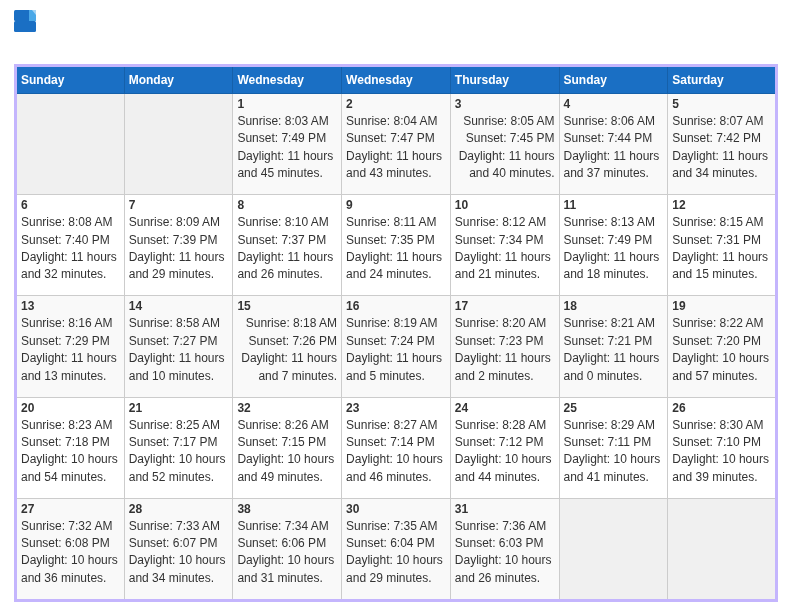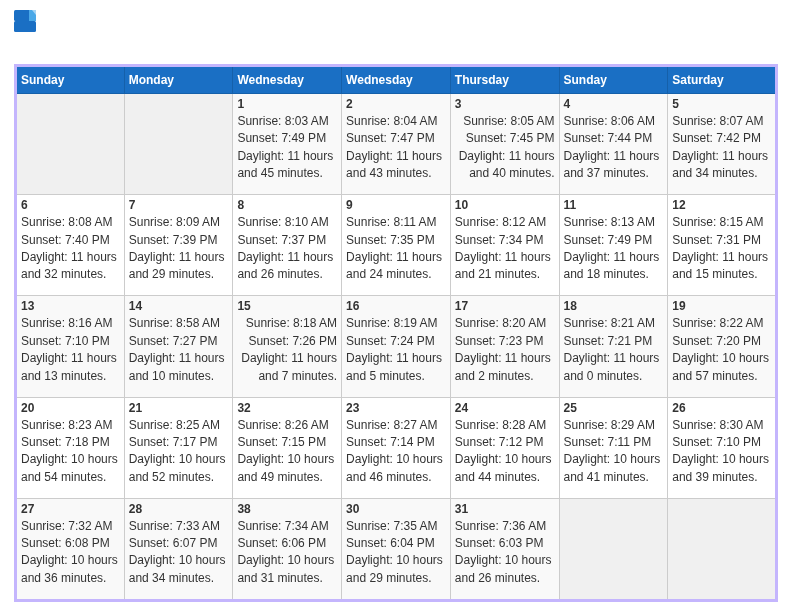--- a/index.html
+++ b/index.html
@@ -215,21 +215,21 @@
             <span class="day-num">12</span>
             <div class="day-info" style="white-space: pre-line;">Sunrise: 8:15 AM
 Sunset: 7:31 PM
 Daylight: 11 hours and 15 minutes.</div>
           </td>
         </tr>
         <tr>
           <td>
             <span class="day-num">13</span>
             <div class="day-info" style="white-space: pre-line;">Sunrise: 8:16 AM
-Sunset: 7:10 PM
+Sunset: 7:29 PM
 Daylight: 11 hours and 13 minutes.</div>
           </td>
           <td>
             <span class="day-num">14</span>
             <div class="day-info" style="white-space: pre-line;">Sunrise: 8:58 AM
 Sunset: 7:27 PM
 Daylight: 11 hours and 10 minutes.</div>
           </td>
           <td>
             <span class="day-num">15</span>

